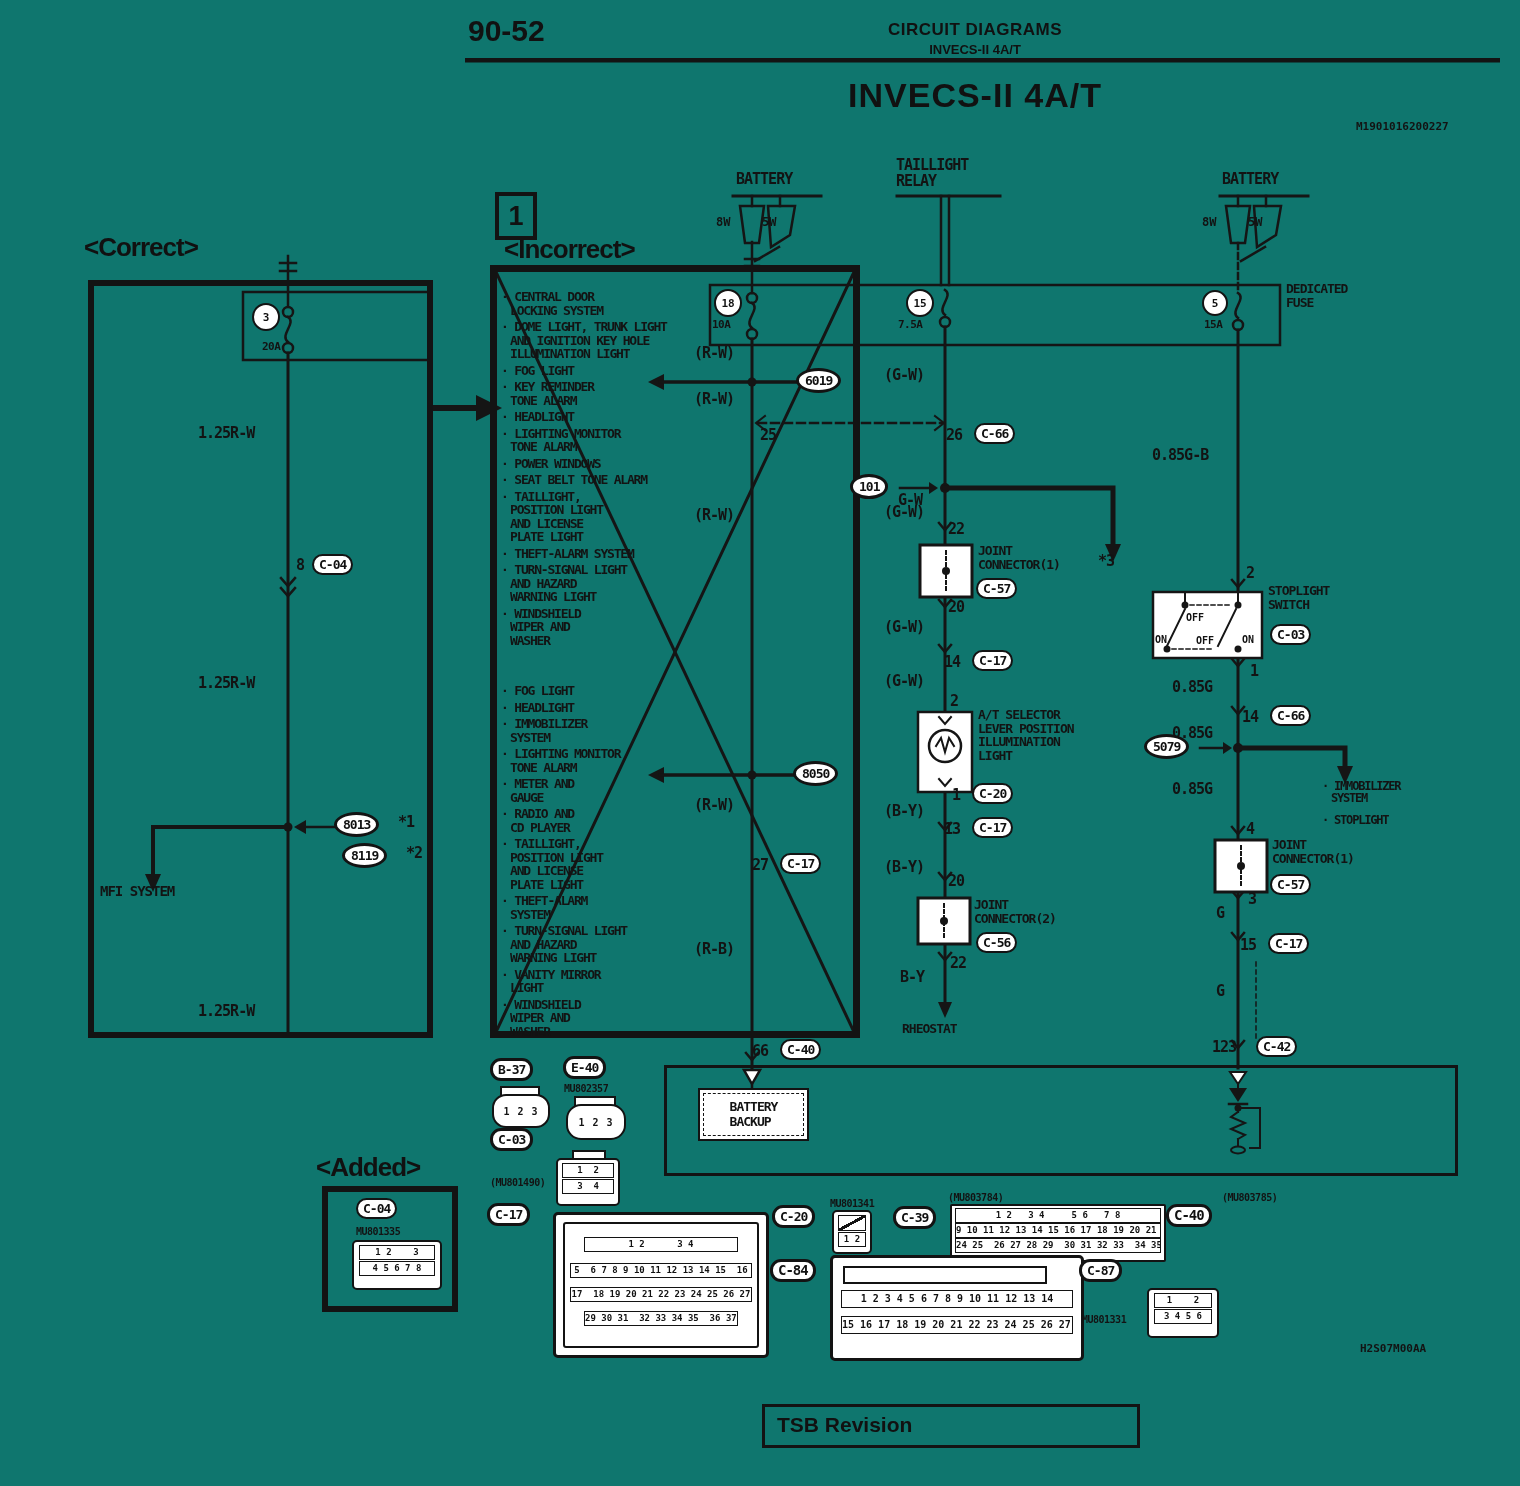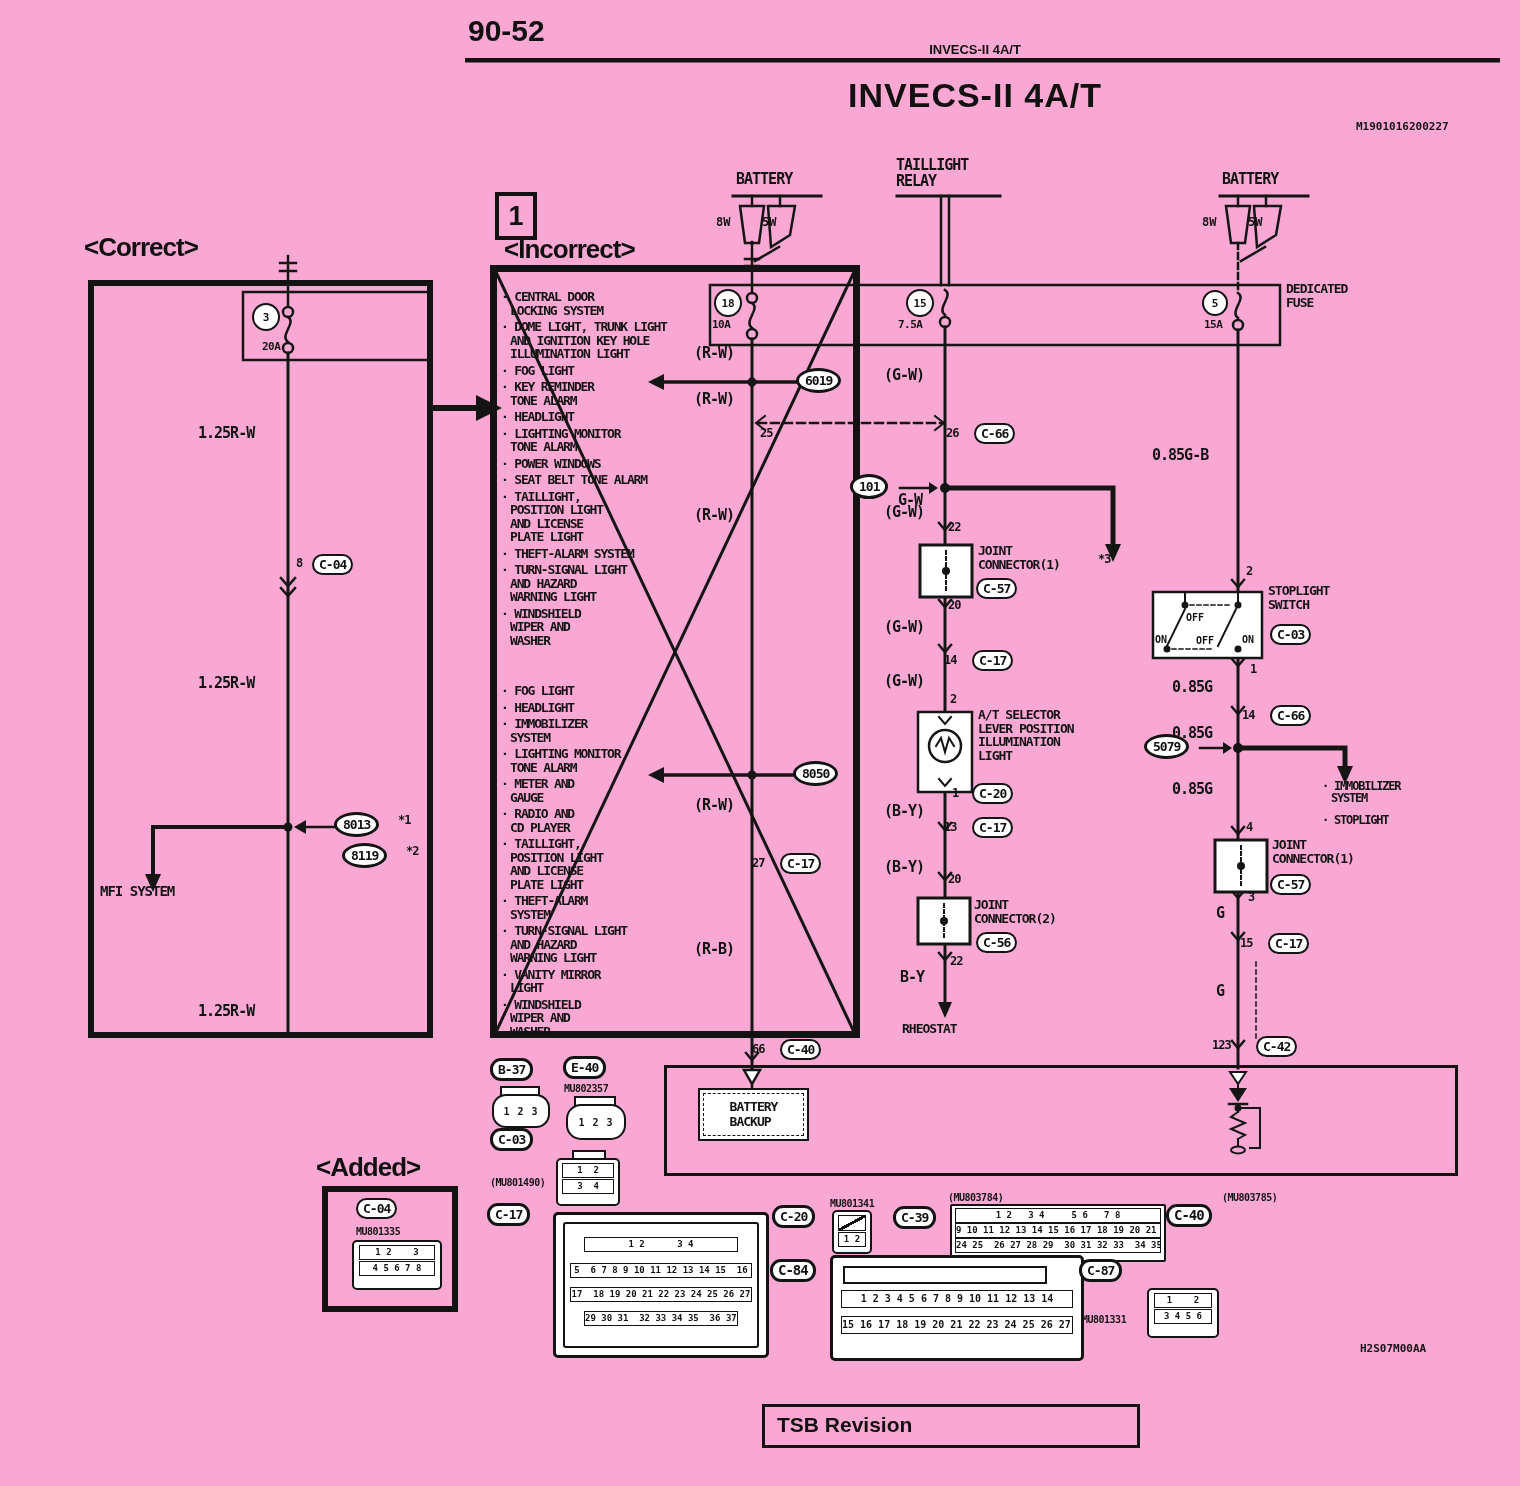--- a/index.html
+++ b/index.html
@@ -1,21 +1,21 @@
 <!DOCTYPE html>
 <html><head>
 <meta charset="utf-8">
 <style>
   html,body{margin:0;padding:0;background:#fff;}
-  #page{position:relative;width:1520px;height:1486px;background:#f9a8d4;overflow:hidden;
+  #page{position:relative;width:1520px;height:1486px;background:#0f766e;overflow:hidden;
         font-family:"Liberation Sans",sans-serif;color:#111;}
   .d{position:absolute;}
   .m{font-family:"DejaVu Sans Mono",monospace;font-weight:bold;color:#131313;}
   .lbl{font-size:15px;letter-spacing:-1px;white-space:pre-line;line-height:1.04;}
-  .pin{font-size:12px;letter-spacing:-1px;}
+  .pin{font-size:15px;letter-spacing:-1px;}
   .sm{font-size:13px;letter-spacing:-1px;white-space:pre-line;line-height:1.05;}
   .tiny{font-size:10px;letter-spacing:-0.5px;}
   .amp{font-size:11px;letter-spacing:-0.5px;}
   .cap{border:2.5px solid #131313;border-radius:11px;padding:0 5px;font-family:"DejaVu Sans Mono",monospace;
        font-weight:bold;font-size:13px;line-height:17px;background:#fff;letter-spacing:-1px;}
   .oval{border:3px solid #131313;border-radius:50%;padding:0 6px;font-family:"DejaVu Sans Mono",monospace;
        font-weight:bold;font-size:13px;line-height:19px;background:#fff;letter-spacing:-1px;}
   .circ{border:2.5px solid #131313;border-radius:50%;width:24px;height:24px;display:flex;align-items:center;
        justify-content:center;font-family:"DejaVu Sans Mono",monospace;font-weight:bold;font-size:11px;background:#fff;}
   .hd{font-weight:bold;font-size:26px;letter-spacing:-1px;}
@@ -181,20 +181,21 @@
       <line x1="1238" y1="1104" x2="1238" y2="1112" stroke-width="2"></line>
       <circle cx="1238" cy="1108" r="3.5" fill="#151515" stroke="none"></circle>
       <polyline points="1238,1108 1260,1108 1260,1148 1250,1148" stroke-width="2"></polyline>
       <polyline points="1238,1112 1231,1117 1245,1123 1231,1129 1245,1135 1238,1139" stroke-width="2"></polyline>
       <line x1="1238" y1="1139" x2="1238" y2="1146" stroke-width="2"></line>
       <ellipse cx="1238" cy="1150" rx="7" ry="3.5" stroke-width="2"></ellipse>
     </g>
   </svg>
 
   <div class="d z3" style="left:468px;top:14px;font-weight:bold;font-size:30px;">90-52</div>
+  <div class="d z3" style="left:700px;top:20px;width:550px;text-align:center;font-weight:bold;font-size:17px;letter-spacing:0.5px;">CIRCUIT DIAGRAMS</div>
   <div class="d z3" style="left:700px;top:42px;width:550px;text-align:center;font-weight:bold;font-size:13px;">INVECS-II 4A/T</div>
   <div class="d z3" style="left:600px;top:76px;width:750px;text-align:center;font-weight:bold;font-size:34px;letter-spacing:1px;">INVECS-II 4A/T</div>
   <div class="d z3 m" style="left:1356px;top:120px;font-size:11px;">M1901016200227</div>
 
   <div class="d z3 hd" style="left:84px;top:232px;">&lt;Correct&gt;</div>
   <div class="d thick z2" style="left:88px;top:280px;width:333px;height:746px;"></div>
   <div class="d circ z3" style="left:252px;top:303px;">3</div>
   <div class="d m amp z3" style="left:246px;top:340px;padding-left:16px;">20A</div>
   <div class="d m lbl z3" style="left:198px;top:426px;">1.25R-W</div>
   <div class="d m pin z3" style="left:296px;top:556px;">8</div>

